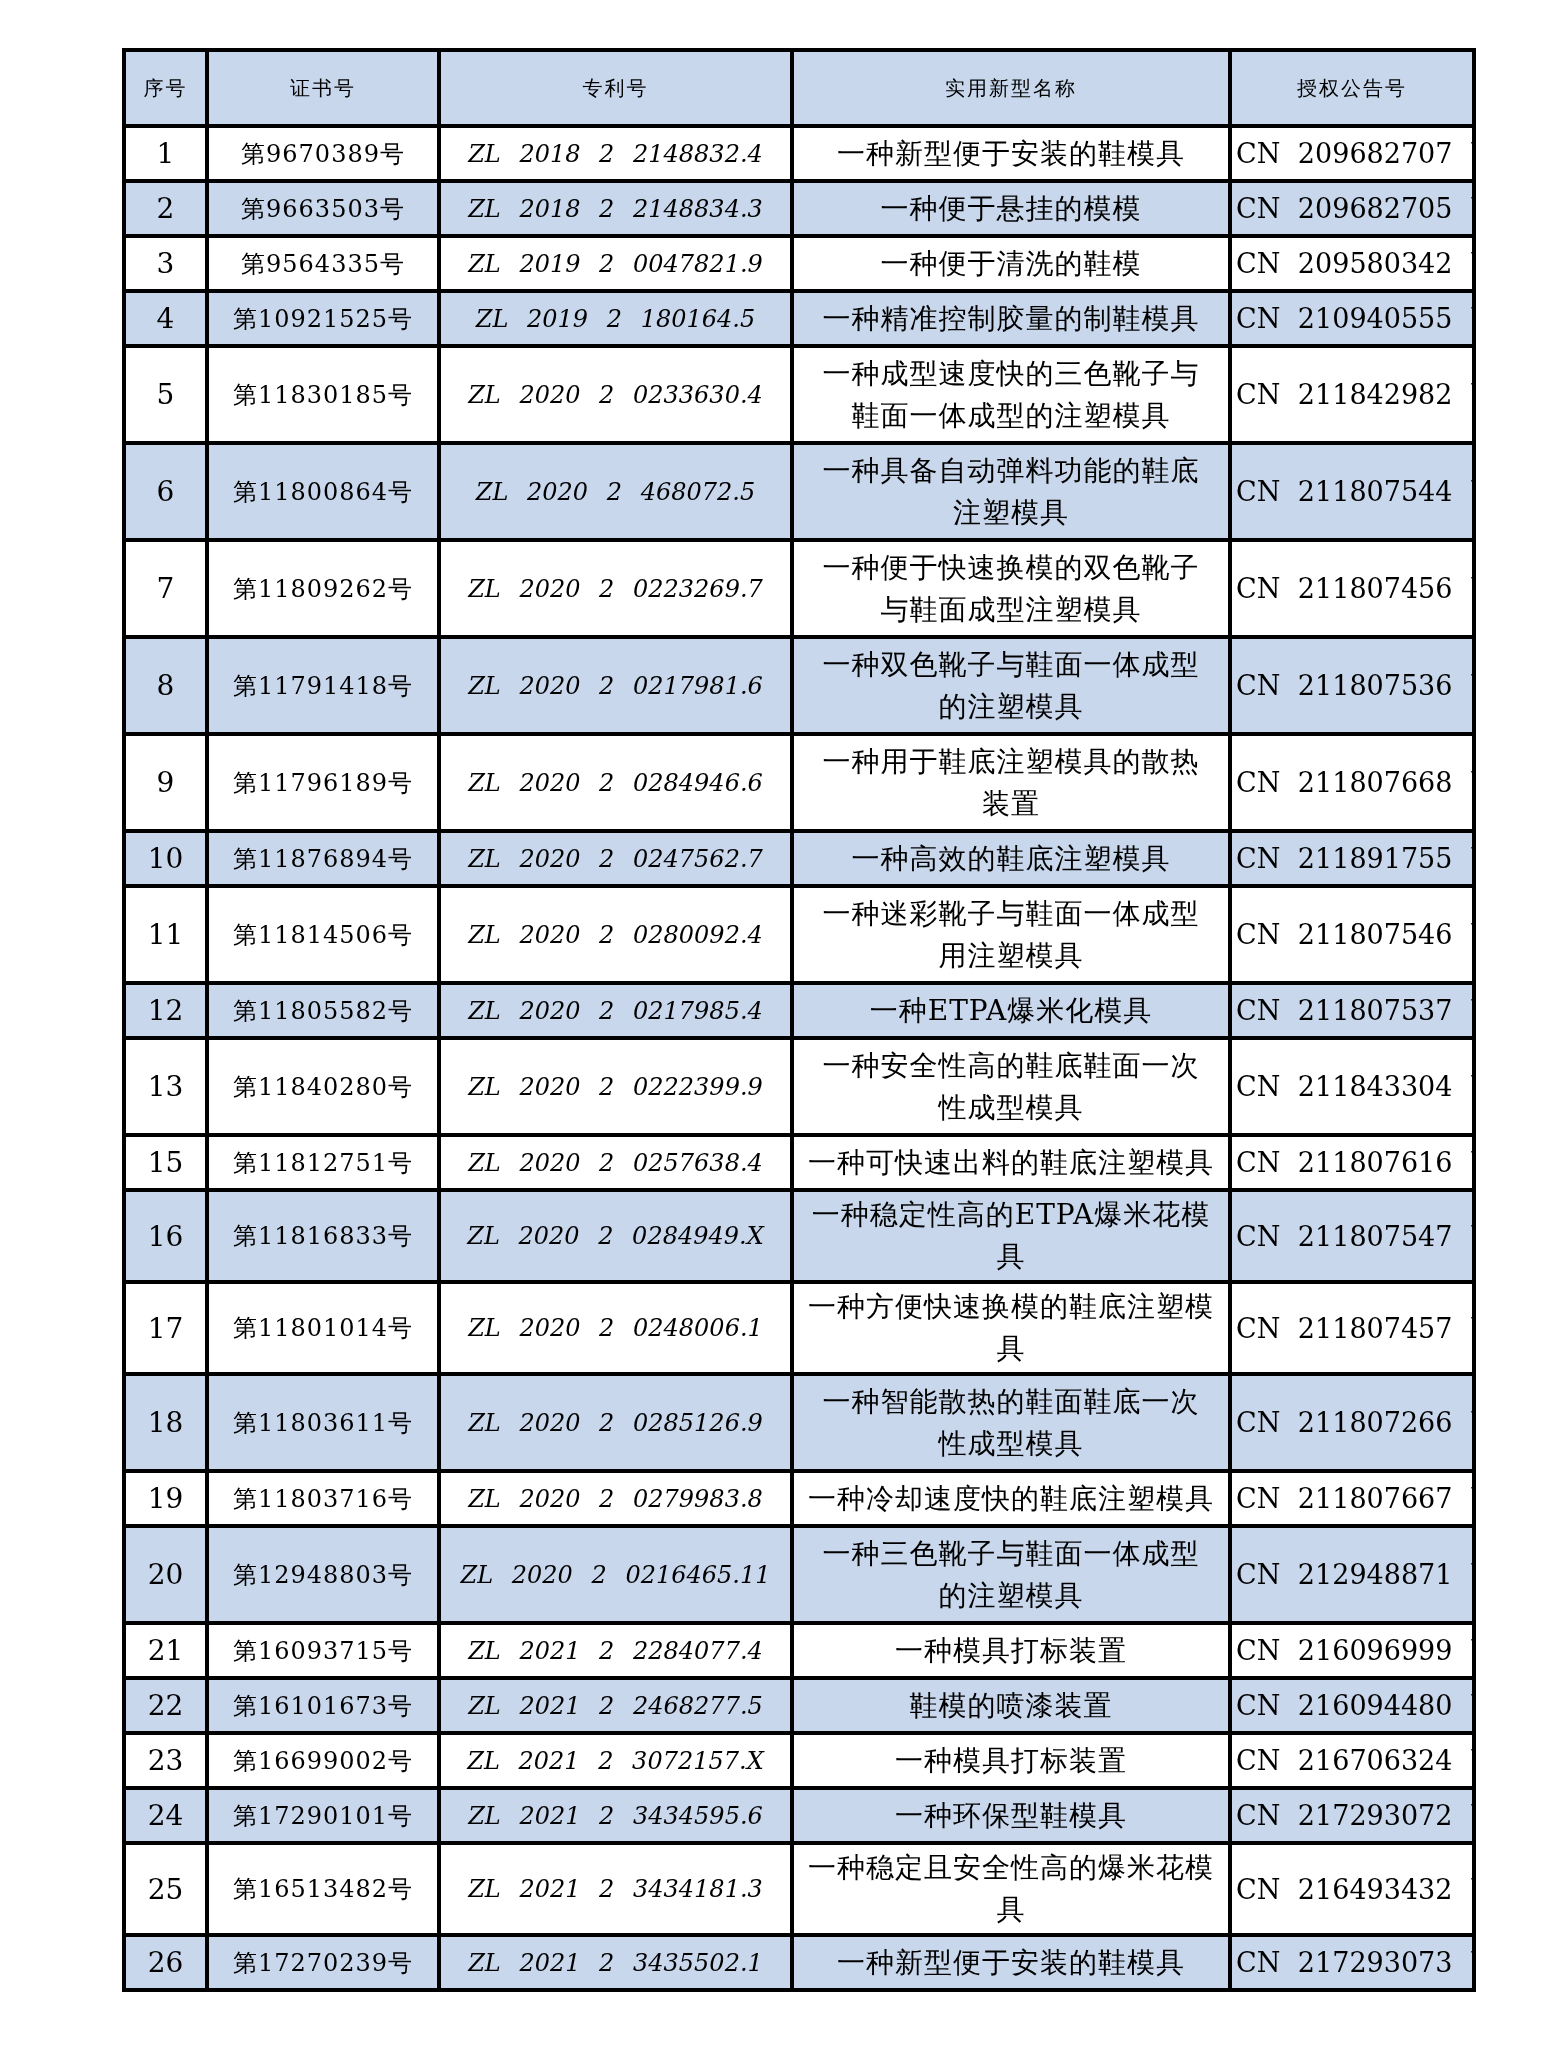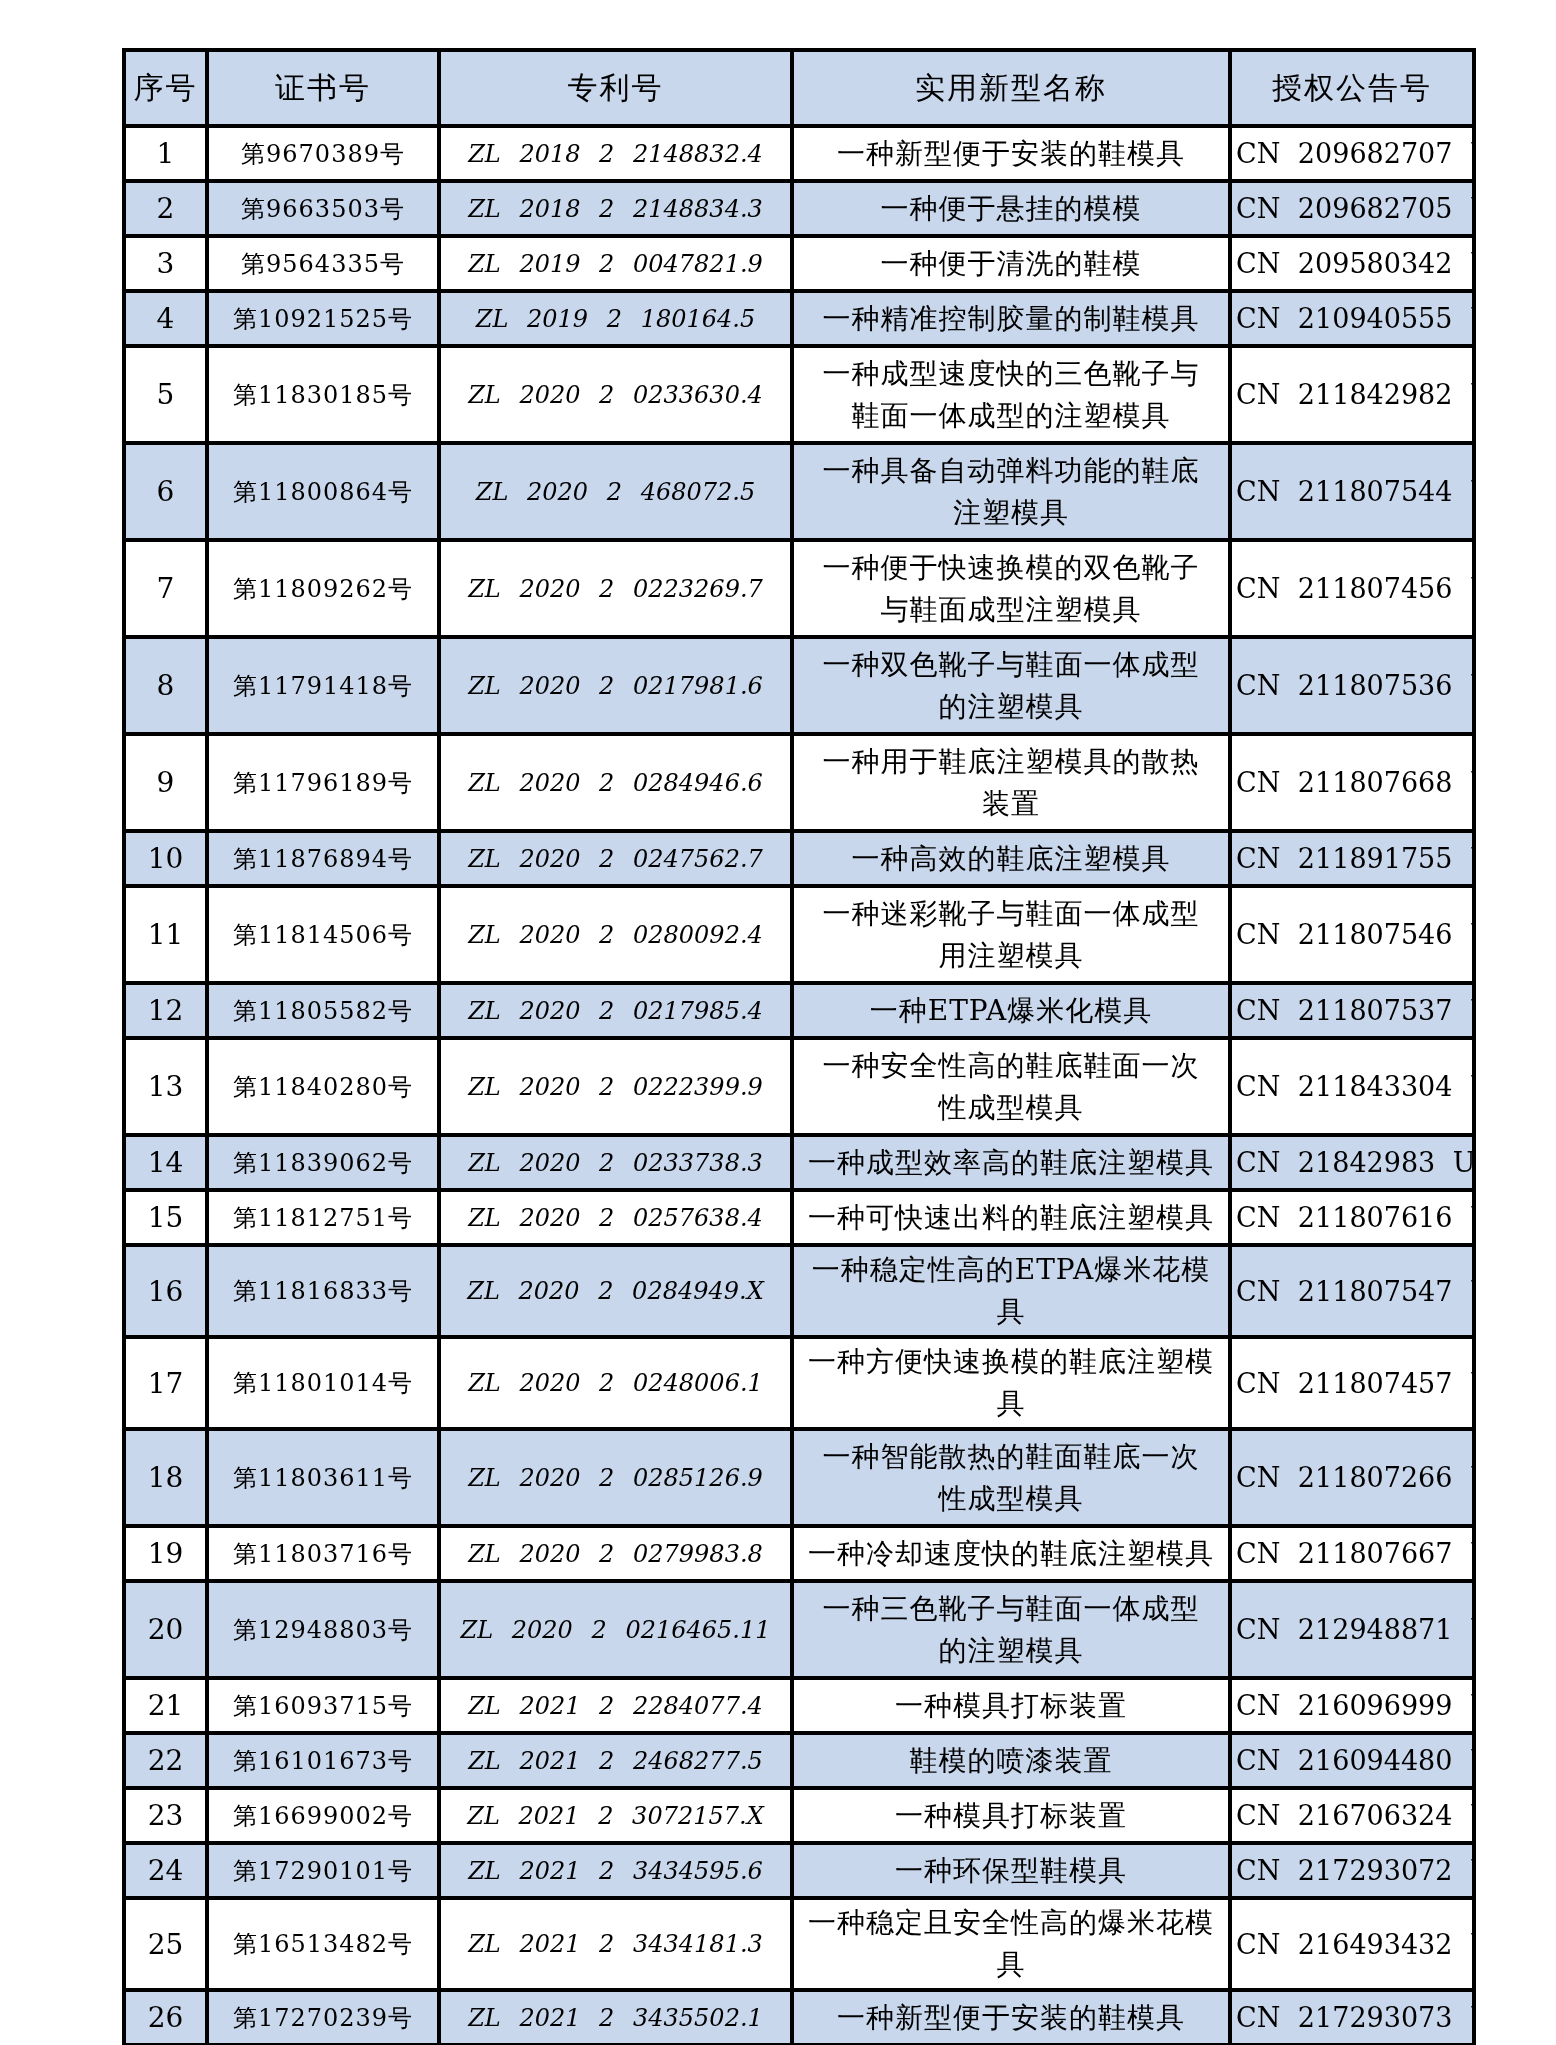--- a/index.html
+++ b/index.html
@@ -30,21 +30,21 @@
   table.patent-table td {
     border: 4px solid var(--border-color, #000000);
     text-align: center;
     vertical-align: middle;
     padding: 2px 4px;
     overflow: hidden;
     box-sizing: border-box;
   }
   thead tr { height: 76px; background: var(--header-bg, #c8d7ec); }
   thead th {
-    font-size: 30px;
+    font-size: 20px;
     font-weight: normal;
     letter-spacing: 2px;
   }
   tbody tr { background: var(--row-bg, #ffffff); }
   tbody tr.alt { background: var(--alt-bg, #c8d7ec); }
   tbody tr.single { height: 55px; }
   tbody tr.double { height: 97px; }
   td.col-no   { font-size: 28px; }
   td.col-cert { font-size: 24px; letter-spacing: 1px; }
   td.col-patent {
@@ -178,27 +178,20 @@
           <td class="col-cn">CN 211807537 U</td>
         </tr>
         <tr class="double">
           <td class="col-no">13</td>
           <td class="col-cert">第11840280号</td>
           <td class="col-patent">ZL 2020 2 0222399.9</td>
           <td class="col-name">一种安全性高的鞋底鞋面一次
 性成型模具</td>
           <td class="col-cn">CN 211843304 U</td>
         </tr>
-        <tr class="alt single">
-          <td class="col-no">14</td>
-          <td class="col-cert">第11839062号</td>
-          <td class="col-patent">ZL 2020 2 0233738.3</td>
-          <td class="col-name">一种成型效率高的鞋底注塑模具</td>
-          <td class="col-cn">CN 21842983 U</td>
-        </tr>
         <tr class="single">
           <td class="col-no">15</td>
           <td class="col-cert">第11812751号</td>
           <td class="col-patent">ZL 2020 2 0257638.4</td>
           <td class="col-name">一种可快速出料的鞋底注塑模具</td>
           <td class="col-cn">CN 211807616 U</td>
         </tr>
         <tr class="alt single">
           <td class="col-no">16</td>
           <td class="col-cert">第11816833号</td>

